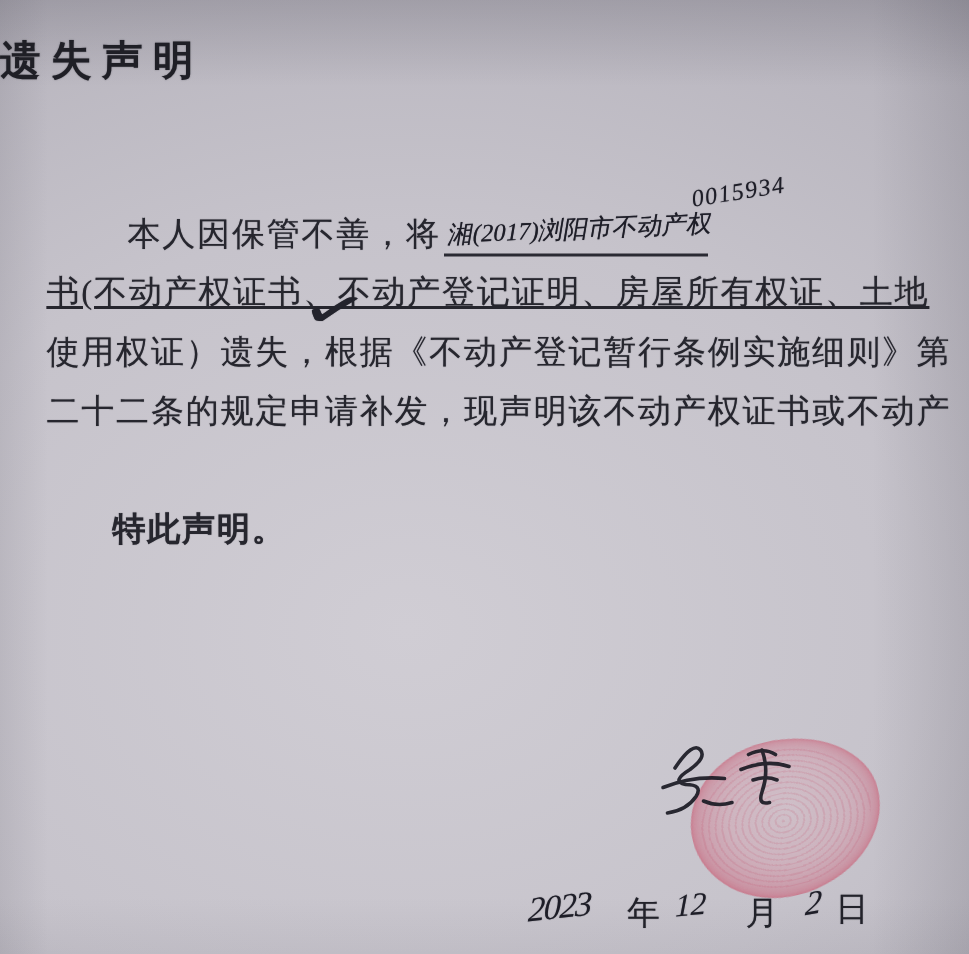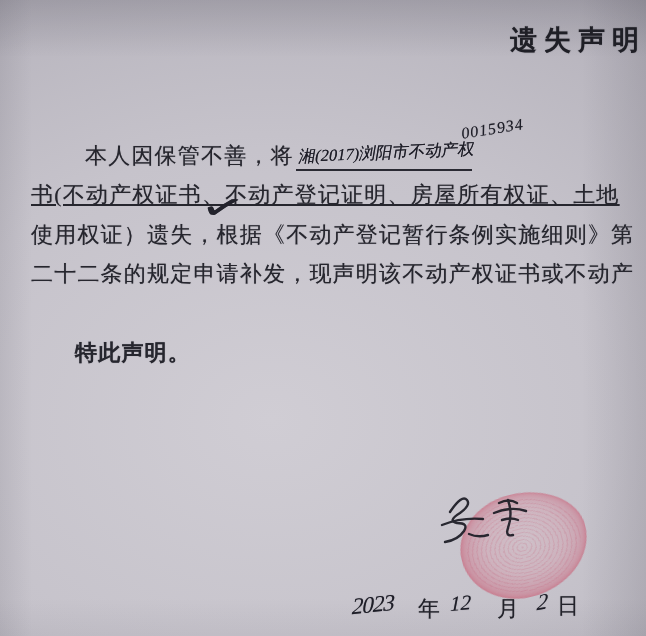--- a/index.html
+++ b/index.html
@@ -13,21 +13,21 @@
   .page{
     position:relative;width:646px;height:636px;overflow:hidden;
     background:
       linear-gradient(180deg, rgba(58,56,68,0.20) 0%, rgba(58,56,68,0) 9%),
       linear-gradient(90deg, rgba(58,56,68,0.10) 0%, rgba(58,56,68,0) 5%, rgba(58,56,68,0) 90%, rgba(58,56,68,0.14) 100%),
       linear-gradient(0deg, rgba(58,56,68,0.06) 0%, rgba(58,56,68,0) 6%),
       radial-gradient(ellipse 120% 95% at 42% 66%, #d0cdd4 0%, #c6c3cb 45%, #b7b4bd 78%, #a8a5af 100%);
     color:var(--ink);
   }
   .title{
-    position:absolute;top:22px;left:0;width:100%;text-align:right;
+    position:absolute;top:22px;left:0;width:100%;text-align:left;
     font-size:27px;font-weight:bold;letter-spacing:7px;color:#1f1f26;
     text-shadow:0 0 1px rgba(31,31,38,0.55);
   }
   .bline{
     position:absolute;left:31px;font-size:22px;letter-spacing:1.2px;
     white-space:nowrap;color:var(--ink);
     text-shadow:0 0 0.7px rgba(38,38,46,0.6);
   }
   .l1{top:139px;left:85px;display:flex;align-items:flex-end;}
   .l2{top:180px;text-decoration:underline;}

